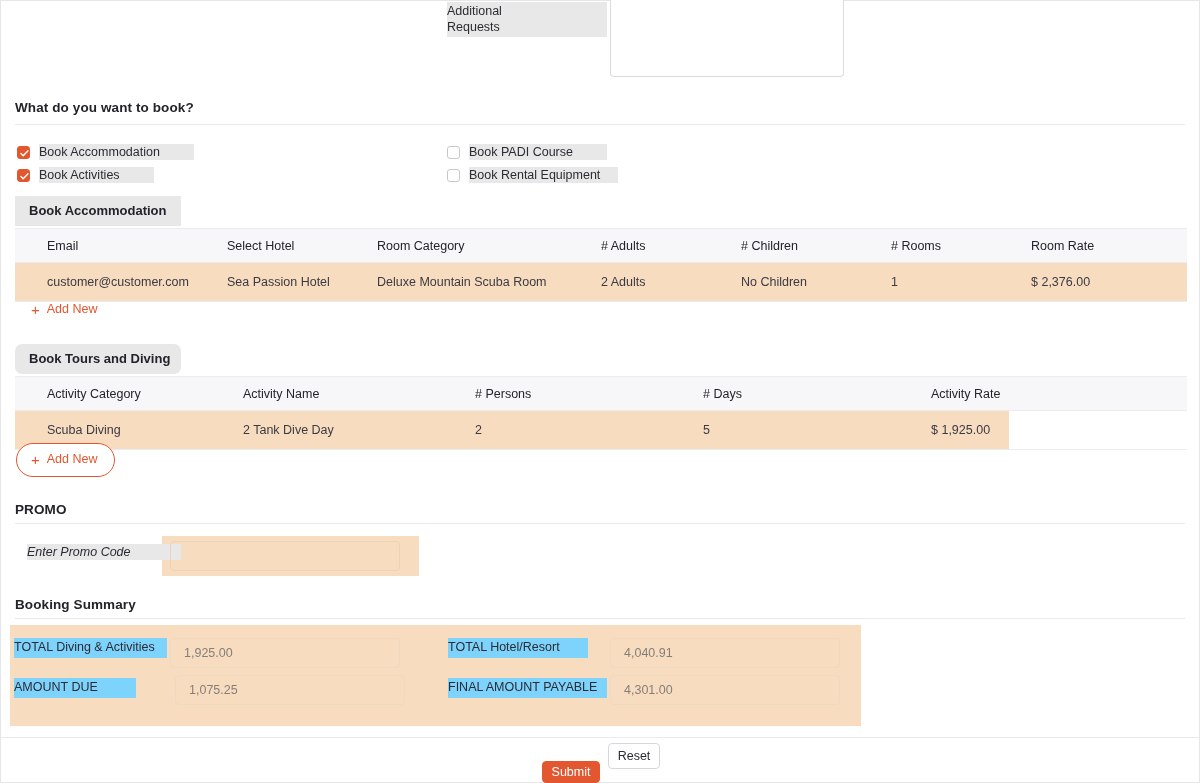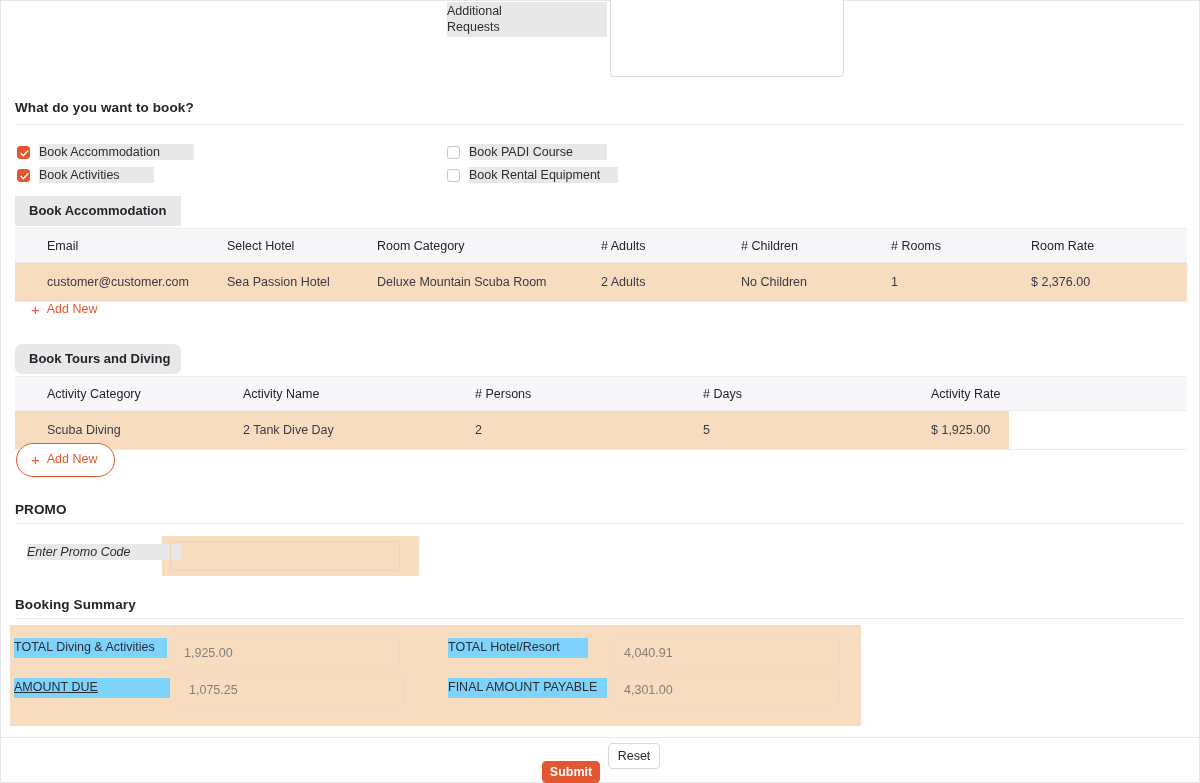--- a/index.html
+++ b/index.html
@@ -399,22 +399,22 @@
   <div class="section-rule" style="top:618px; width:1170px;"></div>
 
   <div class="summary-panel" style="left:9px; top:625px; width:851px; height:101px;"></div>
 
   <div class="sum-label" style="left:13px; top:638px; padding-right:12px;">TOTAL Diving &amp; Activities</div>
   <div class="sum-field" style="left:169px; top:638px; width:230px; height:30px;">1,925.00</div>
 
   <div class="sum-label" style="left:447px; top:638px; padding-right:28px;">TOTAL Hotel/Resort</div>
   <div class="sum-field" style="left:609px; top:638px; width:230px; height:30px;">4,040.91</div>
 
-  <div class="sum-label" style="left:13px; top:678px; padding-right:72px;text-decoration:underline;">AMOUNT DUE</div>
+  <div class="sum-label" style="left:13px; top:678px; padding-right:38px;">AMOUNT DUE</div>
   <div class="sum-field" style="left:174px; top:675px; width:230px; height:30px;">1,075.25</div>
 
   <div class="sum-label" style="left:447px; top:678px; padding-right:10px;">FINAL AMOUNT PAYABLE</div>
   <div class="sum-field" style="left:609px; top:675px; width:230px; height:30px;">4,301.00</div>
 
   <div class="footer-rule" style="top:737px;"></div>
-  <div class="btn btn-submit" style="left:541px; top:761px; width:58px; height:22px;font-weight:bold;">Submit</div>
+  <div class="btn btn-submit" style="left:541px; top:761px; width:58px; height:22px;">Submit</div>
   <div class="btn btn-reset" style="left:607px; top:743px; width:52px; height:26px;">Reset</div>
 </div>
 
 </body></html>

